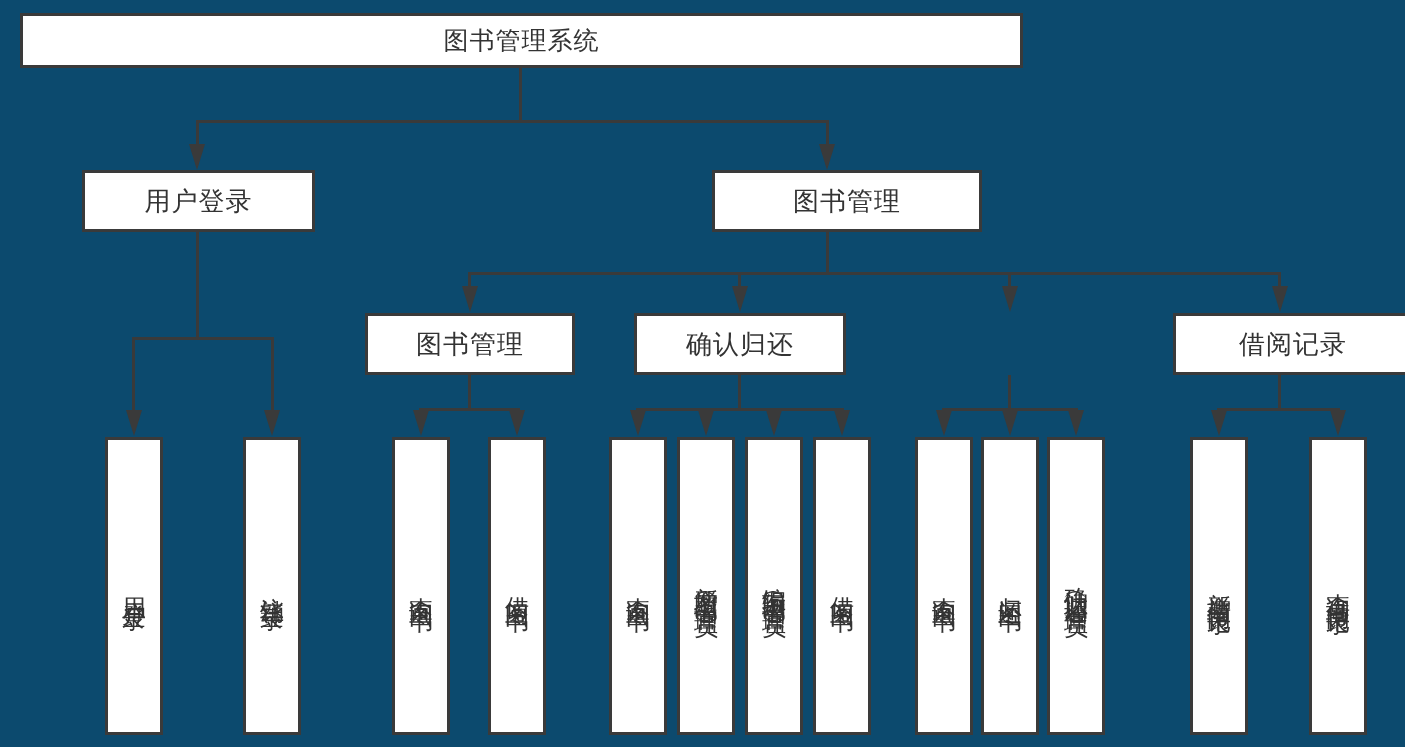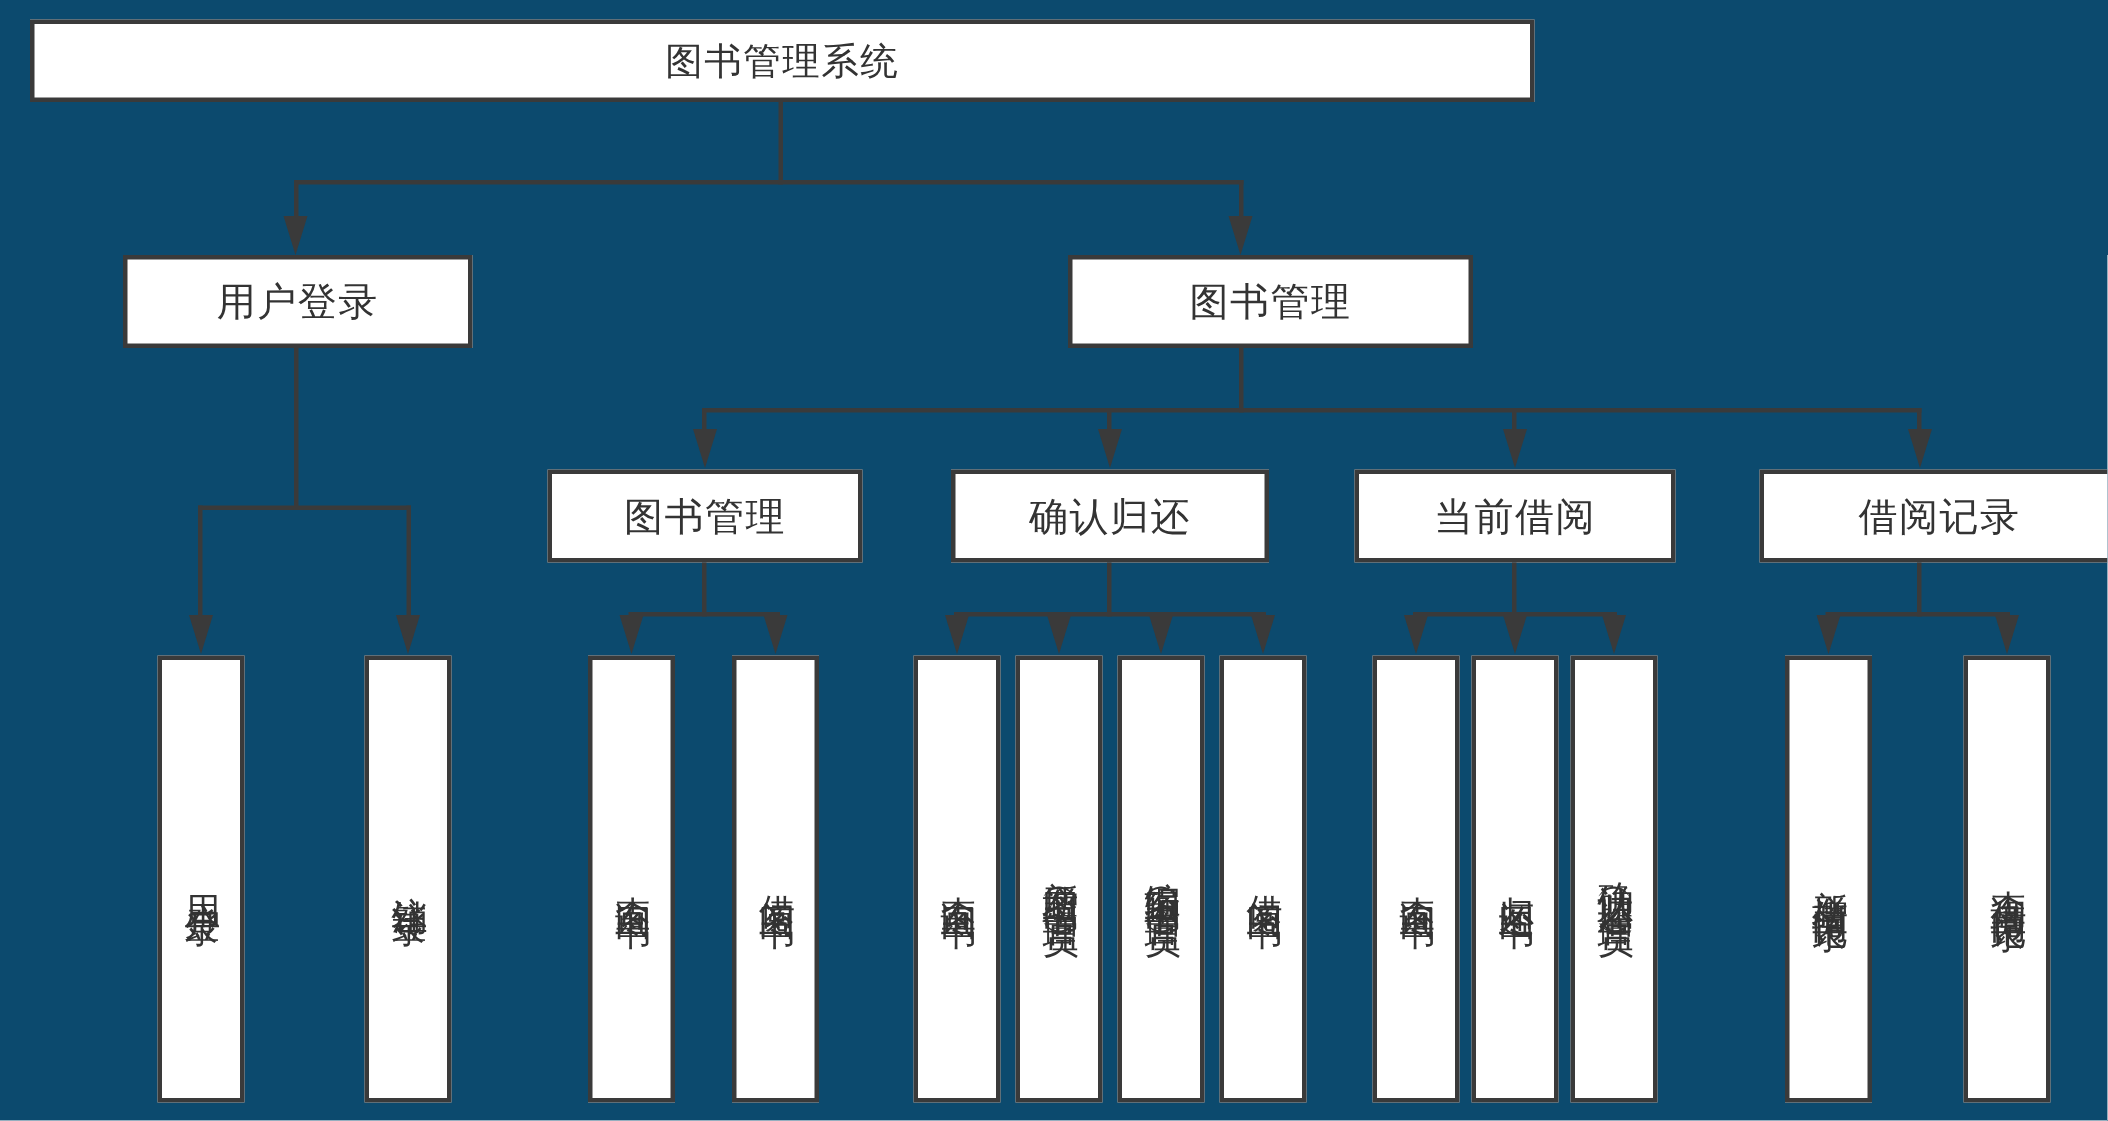--- a/index.html
+++ b/index.html
@@ -109,23 +109,20 @@
   <div class="arrow" style="left:1002px; top:286px;"></div>
   <div class="vline" style="left:1278px; top:272px; height:18px;"></div>
   <div class="arrow" style="left:1272px; top:286px;"></div>
 
   <div class="node h-node" style="left:365px; top:313px; width:210px; height:62px;">
     <span>图书管理</span>
   </div>
   <div class="node h-node" style="left:634px; top:313px; width:212px; height:62px;">
     <span>确认归还</span>
   </div>
-  <div class="node h-node" style="left:903px; top:313px; width:214px; height:62px;">
-    <span>当前借阅</span>
-  </div>
   <div class="node h-node" style="left:1173px; top:313px; width:240px; height:62px;">
     <span>借阅记录</span>
   </div>
 
   <div class="vline" style="left:468px; top:375px; height:36px;"></div>
   <div class="hline" style="left:419px; top:408px; width:101px;"></div>
   <div class="arrow" style="left:413px; top:410px;"></div>
   <div class="arrow" style="left:509px; top:410px;"></div>
 
   <div class="vline" style="left:738px; top:375px; height:36px;"></div>

